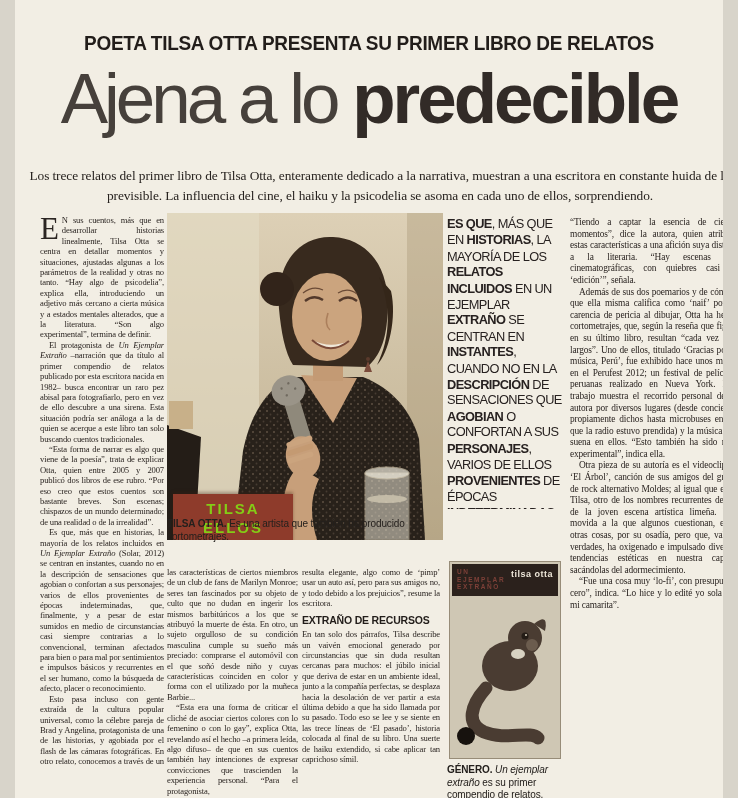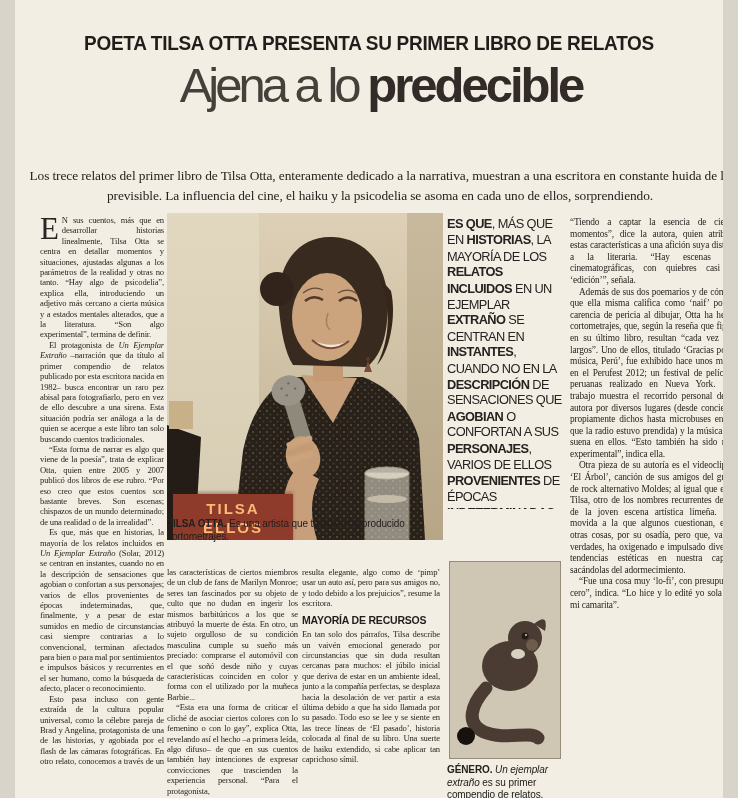--- a/index.html
+++ b/index.html
@@ -1,21 +1,21 @@
 <!DOCTYPE html>
 <html lang="es"><head>
 <meta charset="utf-8">
 <style>
   html,body{margin:0;padding:0;background:#d8d4ca;}
   #page{position:relative;width:708px;height:798px;margin:0 auto;background:#f2eee4;overflow:hidden;color:#2b2522;}
   
   .kicker{position:absolute;top:33px;left:0;width:100%;text-align:center;
     font:bold 19px/1 "Liberation Sans",sans-serif;letter-spacing:-0.3px;color:#221d1a;transform:scaleY(1.08);}
   .headline{position:absolute;top:57px;left:0;width:100%;text-align:center;white-space:nowrap;
-    font-family:"Liberation Sans",sans-serif;font-size:49px;line-height:1.18;padding-left:12px;}
+    font-family:"Liberation Sans",sans-serif;font-size:71px;line-height:1.18;}
   .hl-light{font-weight:400;letter-spacing:-4px;color:#46403b;}
   .hl-bold{font-weight:700;letter-spacing:-3px;color:#322b27;}
   .deck{position:absolute;top:166px;left:10px;width:710px;text-align:center;
     font-family:"Liberation Serif",serif;font-size:13.4px;line-height:1.5;color:#27221f;letter-spacing:-0.1px;}
   
   .col{position:absolute;font-family:"Liberation Serif",serif;font-size:8.6px;line-height:10.4px;
     letter-spacing:-0.15px;text-align:justify;overflow:hidden;hyphens:auto;}
   .col1{left:25px;top:215px;width:124px;height:552px;}
   .col2{left:152px;top:567px;width:131px;height:233px;}
   .col3{left:287px;top:567px;width:138px;height:233px;}
@@ -27,21 +27,21 @@
   .dropcap{float:left;font-size:31px;line-height:26px;padding:1px 3px 0 0;color:#2b2522;}
   .col-subhead{font:bold 10.5px/1.2 "Liberation Sans",sans-serif;color:#221d1a;margin:5px 0 3px;text-align:left;letter-spacing:-0.2px;}
   
   .quote{position:absolute;left:432px;top:216px;width:119px;overflow:hidden;}
   .quote .para{text-indent:0;font-family:"Liberation Sans",sans-serif;font-size:12.8px;line-height:15.4px;
     letter-spacing:-0.6px;color:#272120;text-align:left;transform:scaleY(1.04);transform-origin:top left;}
   
   .photo{position:absolute;left:152px;top:213px;width:276px;height:327px;overflow:hidden;background:#cfc1a5;box-shadow:0 0 0 1px #b8ac93 inset;}
   .nameplate{position:absolute;left:6px;bottom:-10px;width:120px;height:56px;background:#8e3b2b;
     text-align:center;padding-top:5px;box-sizing:border-box;box-shadow:0 -2px 3px rgba(60,30,15,.35);}
-  .nameplate span{display:block;font:bold 15px/19px "Liberation Sans",sans-serif;color:#fdba74;letter-spacing:2px;}
+  .nameplate span{display:block;font:bold 15px/19px "Liberation Sans",sans-serif;color:#84cc16;letter-spacing:2px;}
   .photo-caption{position:absolute;left:152px;top:518px;width:276px;}
   .photo-caption .para,.book-caption .para{font-family:"Liberation Sans",sans-serif;font-size:10px;line-height:12.5px;
     text-indent:0;text-align:left;color:#24201d;letter-spacing:-0.1px;}
   
   .book{position:absolute;left:434px;top:561px;width:112px;height:198px;background:#cfc7b4;
     box-shadow:0 0 0 1px #978c78 inset;overflow:hidden;}
   .book-band{position:absolute;top:3px;left:3px;right:3px;height:32px;background:#2b211c;}
   .book-title{position:absolute;top:4px;left:5px;}
   .book-title div{font:bold 6.5px/7.5px "Liberation Sans",sans-serif;color:#7d4038;letter-spacing:1.6px;}
   .book-author{position:absolute;top:6px;right:5px;font:bold 9px/1 "Liberation Sans",sans-serif;color:#ece5d7;letter-spacing:0.5px;}
@@ -139,29 +139,37 @@
   <div class="photo-caption">
       <p class="para no-indent"><span class="seg-b">TILSA OTTA.</span><span> Es una artista que también ha producido cortometrajes.</span></p>
     </div>
 
   <div class="col col2">
       <p class="para no-indent"><span>las características de ciertos miembros de un club de fans de Marilyn Monroe; seres tan fascinados por su objeto de culto que no dudan en ingerir los mismos barbitúricos a los que se atribuyó la muerte de ésta. En otro, un sujeto orgulloso de su condición masculina cumple su sueño más preciado: comprarse el automóvil con el que soñó desde niño y cuyas características coinciden en color y forma con el utilizado por la muñeca Barbie...</span></p>
       <p class="para"><span>“Esta era una forma de criticar el cliché de asociar ciertos colores con lo femenino o con lo gay”, explica Otta, revelando así el hecho –a primera leída, algo difuso– de que en sus cuentos también hay intenciones de expresar convicciones que trascienden la experiencia personal. “Para el protagonista,</span></p>
     </div>
   <div class="col col3">
       <p class="para no-indent"><span>resulta elegante, algo como de ‘pimp’ usar un auto así, pero para sus amigos no, y todo debido a los prejuicios”, resume la escritora.</span></p>
-      <h3 class="col-subhead">MAYORÍA DE RECURSOS</h3>
+      <h3 class="col-subhead">EXTRAÑO DE RECURSOS</h3>
       <p class="para no-indent"><span>En tan solo dos párrafos, Tilsa describe un vaivén emocional generado por circunstancias que sin duda resultan cercanas para muchos: el júbilo inicial que deriva de estar en un ambiente ideal, junto a la compañía perfectas, se desplaza hacia la desolación de ver partir a esta última debido a que ha sido llamada por su pasado. Todo eso se lee y se siente en las trece líneas de ‘El pasado’, historia colocada al final de su libro. Una suerte de haiku extendido, si cabe aplicar tan caprichoso símil.</span></p>
     </div>
 
   <div class="quote">
       <p class="para no-indent"><span class="seg-b">ES QUE</span><span>, MÁS QUE EN </span><span class="seg-b">HISTORIAS</span><span>, LA MAYORÍA DE LOS </span><span class="seg-b">RELATOS INCLUIDOS</span><span> EN UN EJEMPLAR </span><span class="seg-b">EXTRAÑO</span><span> SE CENTRAN EN </span><span class="seg-b">INSTANTES</span><span>, CUANDO NO EN LA </span><span class="seg-b">DESCRIPCIÓN</span><span> DE SENSACIONES QUE </span><span class="seg-b">AGOBIAN</span><span> O CONFORTAN A SUS </span><span class="seg-b">PERSONAJES</span><span>, VARIOS DE ELLOS </span><span class="seg-b">PROVENIENTES</span><span> DE ÉPOCAS </span><span class="seg-b">INDETERMINADAS...</span></p>
     </div>
 
   <div class="book">
+    <div class="book-band">
+      <div class="book-title">
+        <div>UN</div>
+        <div>EJEMPLAR</div>
+        <div>EXTRAÑO</div>
+      </div>
+      <div class="book-author">tilsa otta</div>
+    </div>
     <div class="book-art">
       <svg width="106" height="160" viewBox="0 0 106 160">
         <path d="M34,92 C18,110 14,128 32,136 C54,145 78,134 86,142" stroke="#4a3c32" stroke-width="13" fill="none" stroke-linecap="round"></path>
         <ellipse cx="58" cy="70" rx="28" ry="25" fill="#4a3c32"></ellipse>
         <circle cx="73" cy="42" r="17" fill="#4a3c32"></circle>
         <path d="M82,28 q15,-12 11,7 Z" fill="#4a3c32"></path>
         <circle cx="80" cy="49" r="6" fill="#6b5c4e"></circle>
         <circle cx="73" cy="40" r="3.5" fill="#241c16"></circle>
         <circle cx="74" cy="39" r="1" fill="#cfc7b4"></circle>
         <ellipse cx="66" cy="58" rx="7" ry="5" fill="#d8d2c2"></ellipse>

